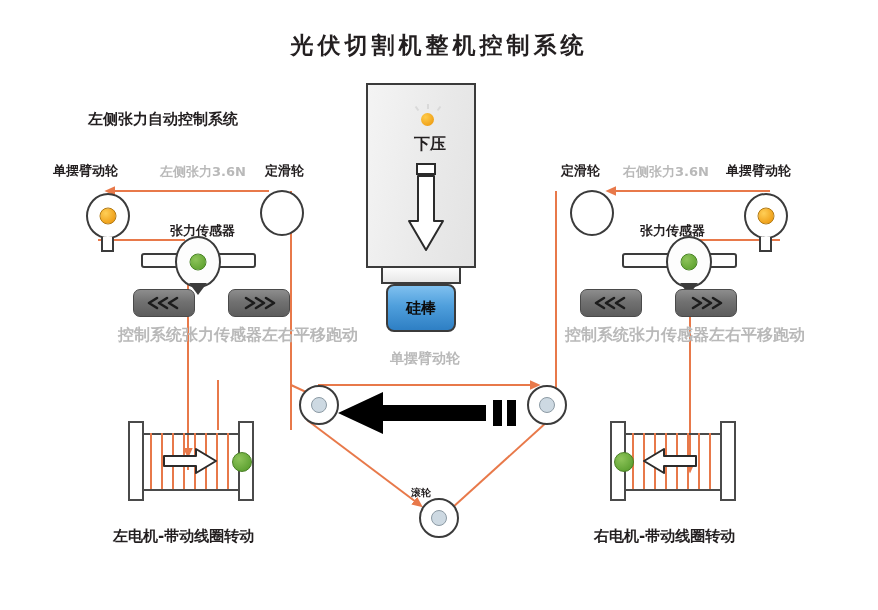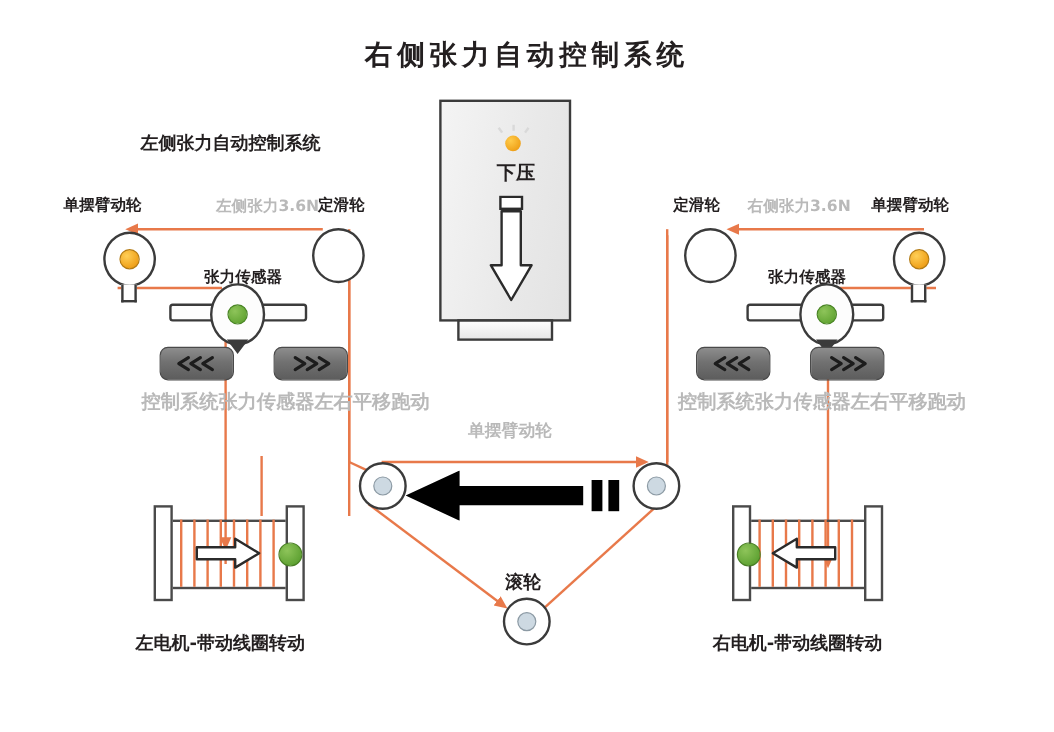--- a/index.html
+++ b/index.html
@@ -3,21 +3,21 @@
 <meta charset="utf-8">
 <style>
   html,body{margin:0;padding:0;background:#ffffff;}
   body{font-family:"DejaVu Sans","Liberation Sans",sans-serif;}
   #stage{position:relative;width:878px;height:610px;background:#ffffff;overflow:hidden;}
   #wires{position:absolute;left:0;top:0;width:878px;height:610px;}
   .lbl{position:absolute;white-space:nowrap;color:#231f20;font-weight:bold;}
   .lbl.gray{color:#b9b9b9;font-weight:bold;}
   .title{position:absolute;left:0;top:30px;width:878px;text-align:center;
          font-size:23px;font-weight:bold;color:#231f20;letter-spacing:4px;}
-  .sysname{font-size:15px;margin-left:29px;}
+  .sysname{font-size:15px;}
   .partname{font-size:13px;}
   .tensiontxt{font-size:13px;}
   .hint{font-size:16px;}
 
   
   .head-body{position:absolute;left:366px;top:83px;width:110px;height:185px;
      background:linear-gradient(100deg,#f4f4f4 0%,#e9e9e9 60%,#e3e3e3 100%);
      border:2px solid #3b3b3b;box-sizing:border-box;}
   .head-neck{position:absolute;left:381px;top:266px;width:80px;height:18px;
      background:linear-gradient(180deg,#fcfcfc,#e7e7e7);border:2px solid #3b3b3b;box-sizing:border-box;}
@@ -122,25 +122,25 @@
 
       <path d="M587,196 L587,385" opacity="0"></path>
     </g>
 
     <g stroke="#e8794a" stroke-width="2" fill="none">
       <path d="M291,430 L291,200" marker-end="url(#ar)"></path>
       <path d="M556,420 L556,196"></path>
     </g>
   </svg>
 
-  <div class="title">右侧张力自动控制系统</div>
+  <div class="title">光伏切割机整机控制系统</div>
 
   <div class="lbl sysname" style="left:88px;top:110px;">左侧张力自动控制系统</div>
   <div class="lbl partname" style="left:53px;top:162px;">单摆臂动轮</div>
-  <div class="lbl gray tensiontxt" style="left:160px;top:163px;margin-left:20px;">左侧张力3.6N</div>
+  <div class="lbl gray tensiontxt" style="left:160px;top:163px;">左侧张力3.6N</div>
   <div class="lbl partname" style="left:265px;top:162px;">定滑轮</div>
 
   <div class="circle swing" style="left:86px;top:193px;">
     <div class="hub"></div>
   </div>
   <div class="swing-stem" style="left:101px;top:237px;"></div>
 
   <div class="circle fixpulley" style="left:260px;top:190px;"></div>
 
   <div class="lbl partname" style="left:170px;top:222px;">张力传感器</div>
@@ -195,20 +195,21 @@
   <div class="led-ray" style="left:427px;top:104px;"></div>
   <div class="led-ray" style="left:416px;top:106px;transform:rotate(-35deg);"></div>
   <div class="led-ray" style="left:438px;top:106px;transform:rotate(35deg);"></div>
   <div class="led"></div>
   <div class="press-label">下压</div>
   <svg class="down-arrow" viewBox="0 0 40 90">
     <rect x="11" y="1" width="18" height="10" fill="#ffffff" stroke="#2b2b2b" stroke-width="2"></rect>
     <path d="M12,13 L28,13 L28,58 L37,58 L20,87 L3,58 L12,58 Z" fill="#ffffff" stroke="#2b2b2b" stroke-width="2" stroke-linejoin="round"></path>
   </svg>
   <div class="head-neck"></div>
+  <div class="rod">硅棒</div>
 
   <div class="lbl partname" style="left:561px;top:162px;">定滑轮</div>
   <div class="lbl gray tensiontxt" style="left:623px;top:163px;">右侧张力3.6N</div>
   <div class="lbl partname" style="left:726px;top:162px;">单摆臂动轮</div>
 
   <div class="circle fixpulley" style="left:570px;top:190px;"></div>
 
   <div class="circle swing" style="left:744px;top:193px;">
     <div class="hub"></div>
   </div>
@@ -270,18 +271,18 @@
   <div class="circle roller" style="left:527px;top:385px;">
     <div class="hub"></div>
   </div>
 
   <svg class="cut-arrow" viewBox="0 0 186 42">
     <path d="M0,21 L45,0 L45,13 L148,13 L148,29 L45,29 L45,42 Z" fill="#000000"></path>
     <rect x="155" y="8" width="9" height="26" fill="#000000"></rect>
     <rect x="169" y="8" width="9" height="26" fill="#000000"></rect>
   </svg>
 
-  <div class="lbl" style="left:411px;top:476px;font-size:15px;margin-left:10px;">滚轮</div>
+  <div class="lbl" style="left:411px;top:486px;font-size:10px;">滚轮</div>
   <div class="circle roller" style="left:419px;top:498px;">
     <div class="hub"></div>
   </div>
 
 </div>
 
 </body></html>

